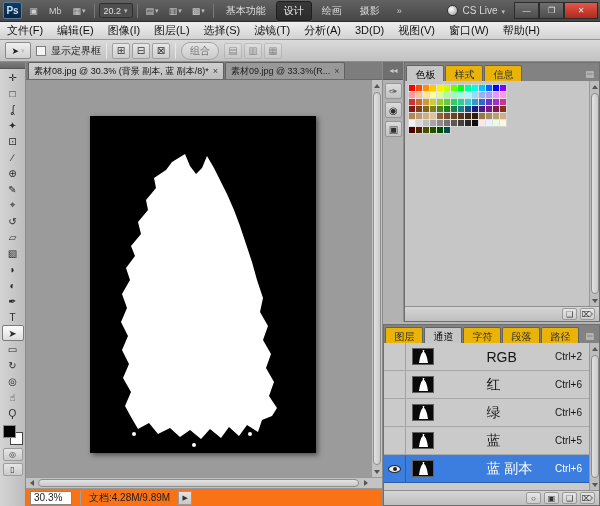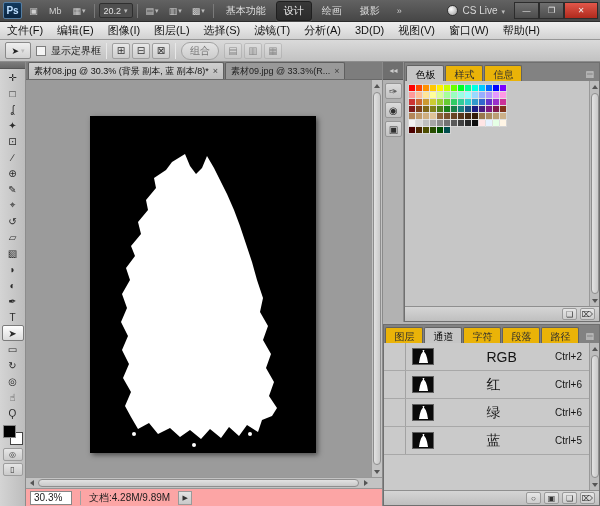--- a/index.html
+++ b/index.html
@@ -84,21 +84,21 @@
   .scroll-btn { width:11px; height:11px; display:grid; place-items:center; }
   .tri-up { width:0; height:0; border-left:3px solid transparent; border-right:3px solid transparent; border-bottom:4px solid #555; }
   .tri-down { width:0; height:0; border-left:3px solid transparent; border-right:3px solid transparent; border-top:4px solid #555; }
   .tri-left { width:0; height:0; border-top:3px solid transparent; border-bottom:3px solid transparent; border-right:4px solid #555; }
   .tri-right { width:0; height:0; border-top:3px solid transparent; border-bottom:3px solid transparent; border-left:4px solid #555; }
   .vthumb { flex:1; width:8px; margin:1px 0; background:linear-gradient(90deg,#e2e2e2,#c9c9c9); border:1px solid #8e8e8e; border-radius:4px; }
   .hthumb { flex:1; height:8px; margin:0 1px; background:linear-gradient(#e2e2e2,#c9c9c9); border:1px solid #8e8e8e; border-radius:4px; }
   .scroll-corner { width:11px; height:11px; background:#c3c3c3; }
 
   
-  .statusbar { height:18px; background:#fca5a5; border-top:1px solid #979797; display:flex; align-items:center;
+  .statusbar { height:18px; background:#f97316; border-top:1px solid #979797; display:flex; align-items:center;
                gap:8px; padding:0 4px; font-size:10px; color:#1c1c1c; }
   .zoom-box { width:42px; height:14px; background:#fff; border:1px solid #878787; padding:0 3px; line-height:12px; font-size:10px; }
   .status-sep { width:1px; height:14px; background:#a0a0a0; }
   .status-btn { width:14px; height:14px; display:grid; place-items:center; border:1px solid #9a9a9a;
                 background:linear-gradient(#e3e3e3,#c9c9c9); font-size:7px; color:#333; }
 
   
   .right-col { flex:1; display:flex; flex-direction:column; background:#b5b5b5; }
   .top-panel { height:260px; display:flex; }
   .dock-strip { width:21px; background:#b2b2b2; border-right:1px solid #8e8e8e; display:flex; flex-direction:column; align-items:center; }
@@ -480,20 +480,28 @@
                 <div class="ch-thumb"></div>
                 <span class="ch-name">绿</span>
                 <span class="ch-key">Ctrl+6</span>
               </div>
               <div class="channel-row">
                 <div class="vis-cell"></div>
                 <div class="ch-thumb"></div>
                 <span class="ch-name">蓝</span>
                 <span class="ch-key">Ctrl+5</span>
               </div>
+              <div class="channel-row selected">
+                <div class="vis-cell">
+                  <div class="eye"></div>
+                </div>
+                <div class="ch-thumb"></div>
+                <span class="ch-name">蓝 副本</span>
+                <span class="ch-key">Ctrl+6</span>
+              </div>
             </div>
           <div class="panel-vscroll">
             <div class="scroll-btn">
                 <div class="tri-up"></div>
               </div>
             <div class="vthumb"></div>
             <div class="scroll-btn">
                 <div class="tri-down"></div>
               </div>
           </div>

